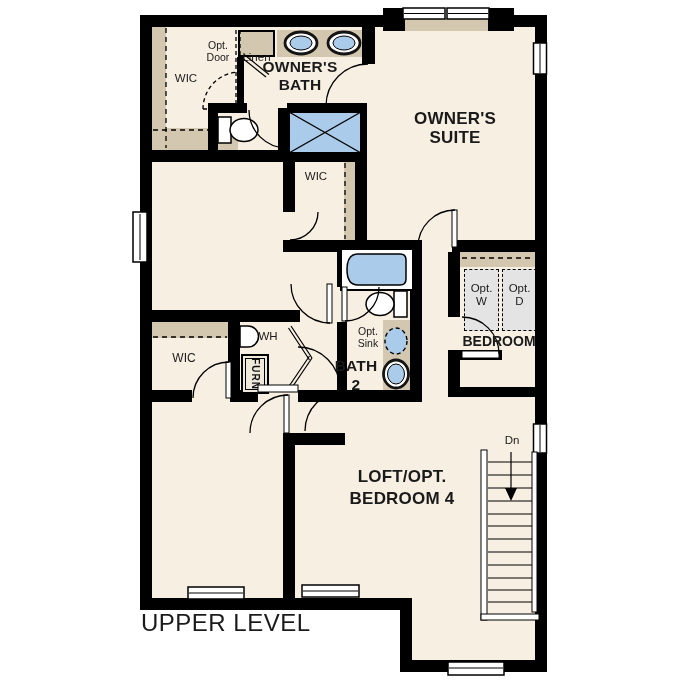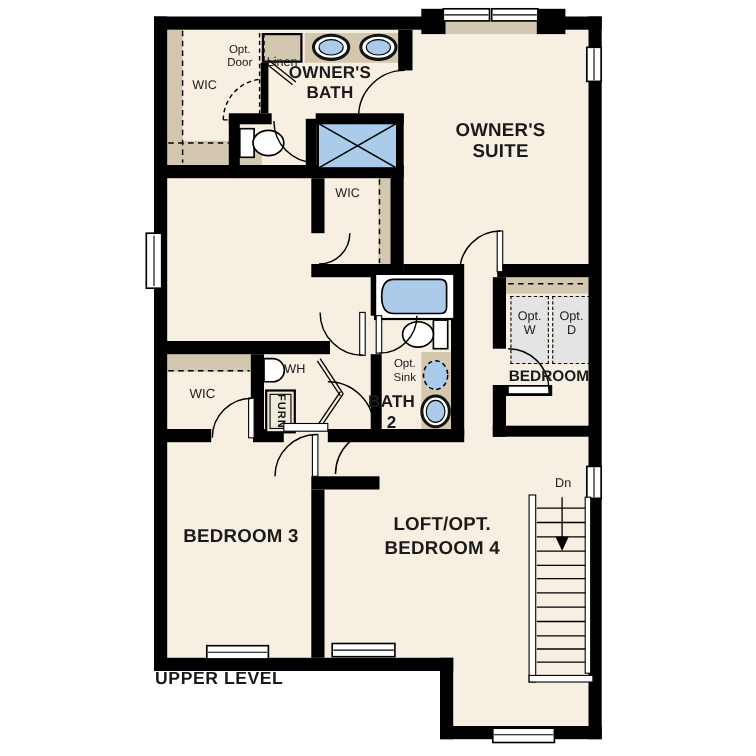--- a/index.html
+++ b/index.html
@@ -13,21 +13,21 @@
   .wall{position:absolute;background:var(--wall);}
   .tan{position:absolute;background:var(--shelf-tan);}
   .linen-box{position:absolute;background:var(--shelf-tan);border:2px solid #000;box-sizing:border-box;}
   .wd-box{position:absolute;background:var(--appliance-gray);border:1.6px dashed #000;box-sizing:border-box;}
   svg{position:absolute;left:0;top:0;}
   .lbl{position:absolute;color:var(--line);white-space:pre-line;text-align:center;line-height:1.14;}
   .room{font-weight:bold;font-size:17px;letter-spacing:.2px;}
   .room-sm{font-weight:bold;font-size:15.5px;letter-spacing:.2px;}
   .small{font-size:11.5px;}
   .tiny{font-size:10.5px;}
-  .title{font-weight:bold;font-size:16px;letter-spacing:.5px;text-align:left;}
+  .title{font-weight:normal;font-size:24px;letter-spacing:.5px;text-align:left;}
   .arc{fill:none;stroke:#000;stroke-width:1.3;}
   .dash{stroke-dasharray:5 4;}
   .dash2{stroke-dasharray:4 3;}
   .leaf{fill:#fff;stroke:#000;stroke-width:1;}
   .leafline{stroke:#000;stroke-width:1.2;fill:none;}
   .blue{fill:var(--fixture-blue);stroke:#000;stroke-width:1.5;}
   .whitefix{fill:#fff;stroke:#000;stroke-width:1.5;}
   .ring{fill:#fff;stroke:#141414;stroke-width:2.8;}
   .inner-blue{fill:var(--fixture-blue);stroke:#000;stroke-width:1;}
   .xline{stroke:#000;stroke-width:1.4;}
@@ -275,19 +275,18 @@
   <div class="lbl small" style="left:464px;top:282px;width:35px;line-height:1.15;">Opt.
 W</div>
   <div class="lbl small" style="left:502px;top:282px;width:35px;line-height:1.15;">Opt.
 D</div>
   <div class="lbl small" style="left:254px;top:330px;width:28px;">WH</div>
   <div class="lbl small" style="left:158px;top:352px;width:52px;font-size:12px;">WIC</div>
   <div class="lbl tiny" style="left:349px;top:326px;width:38px;">Opt.
 Sink</div>
   <div class="lbl room-sm" style="left:330px;top:357px;width:52px;line-height:1.2;">BATH
 2</div>
-  <div class="lbl room" style="left:153px;top:478px;width:132px;">BEDROOM 3</div>
   <div class="lbl room" style="left:328px;top:466px;width:148px;line-height:1.3;">LOFT/OPT.
 BEDROOM 4</div>
   <div class="lbl small" style="left:498px;top:434px;width:28px;">Dn</div>
   <div class="lbl title" style="left:141px;top:609px;width:180px;">UPPER LEVEL</div>
 
 </div>
 
 </body></html>

